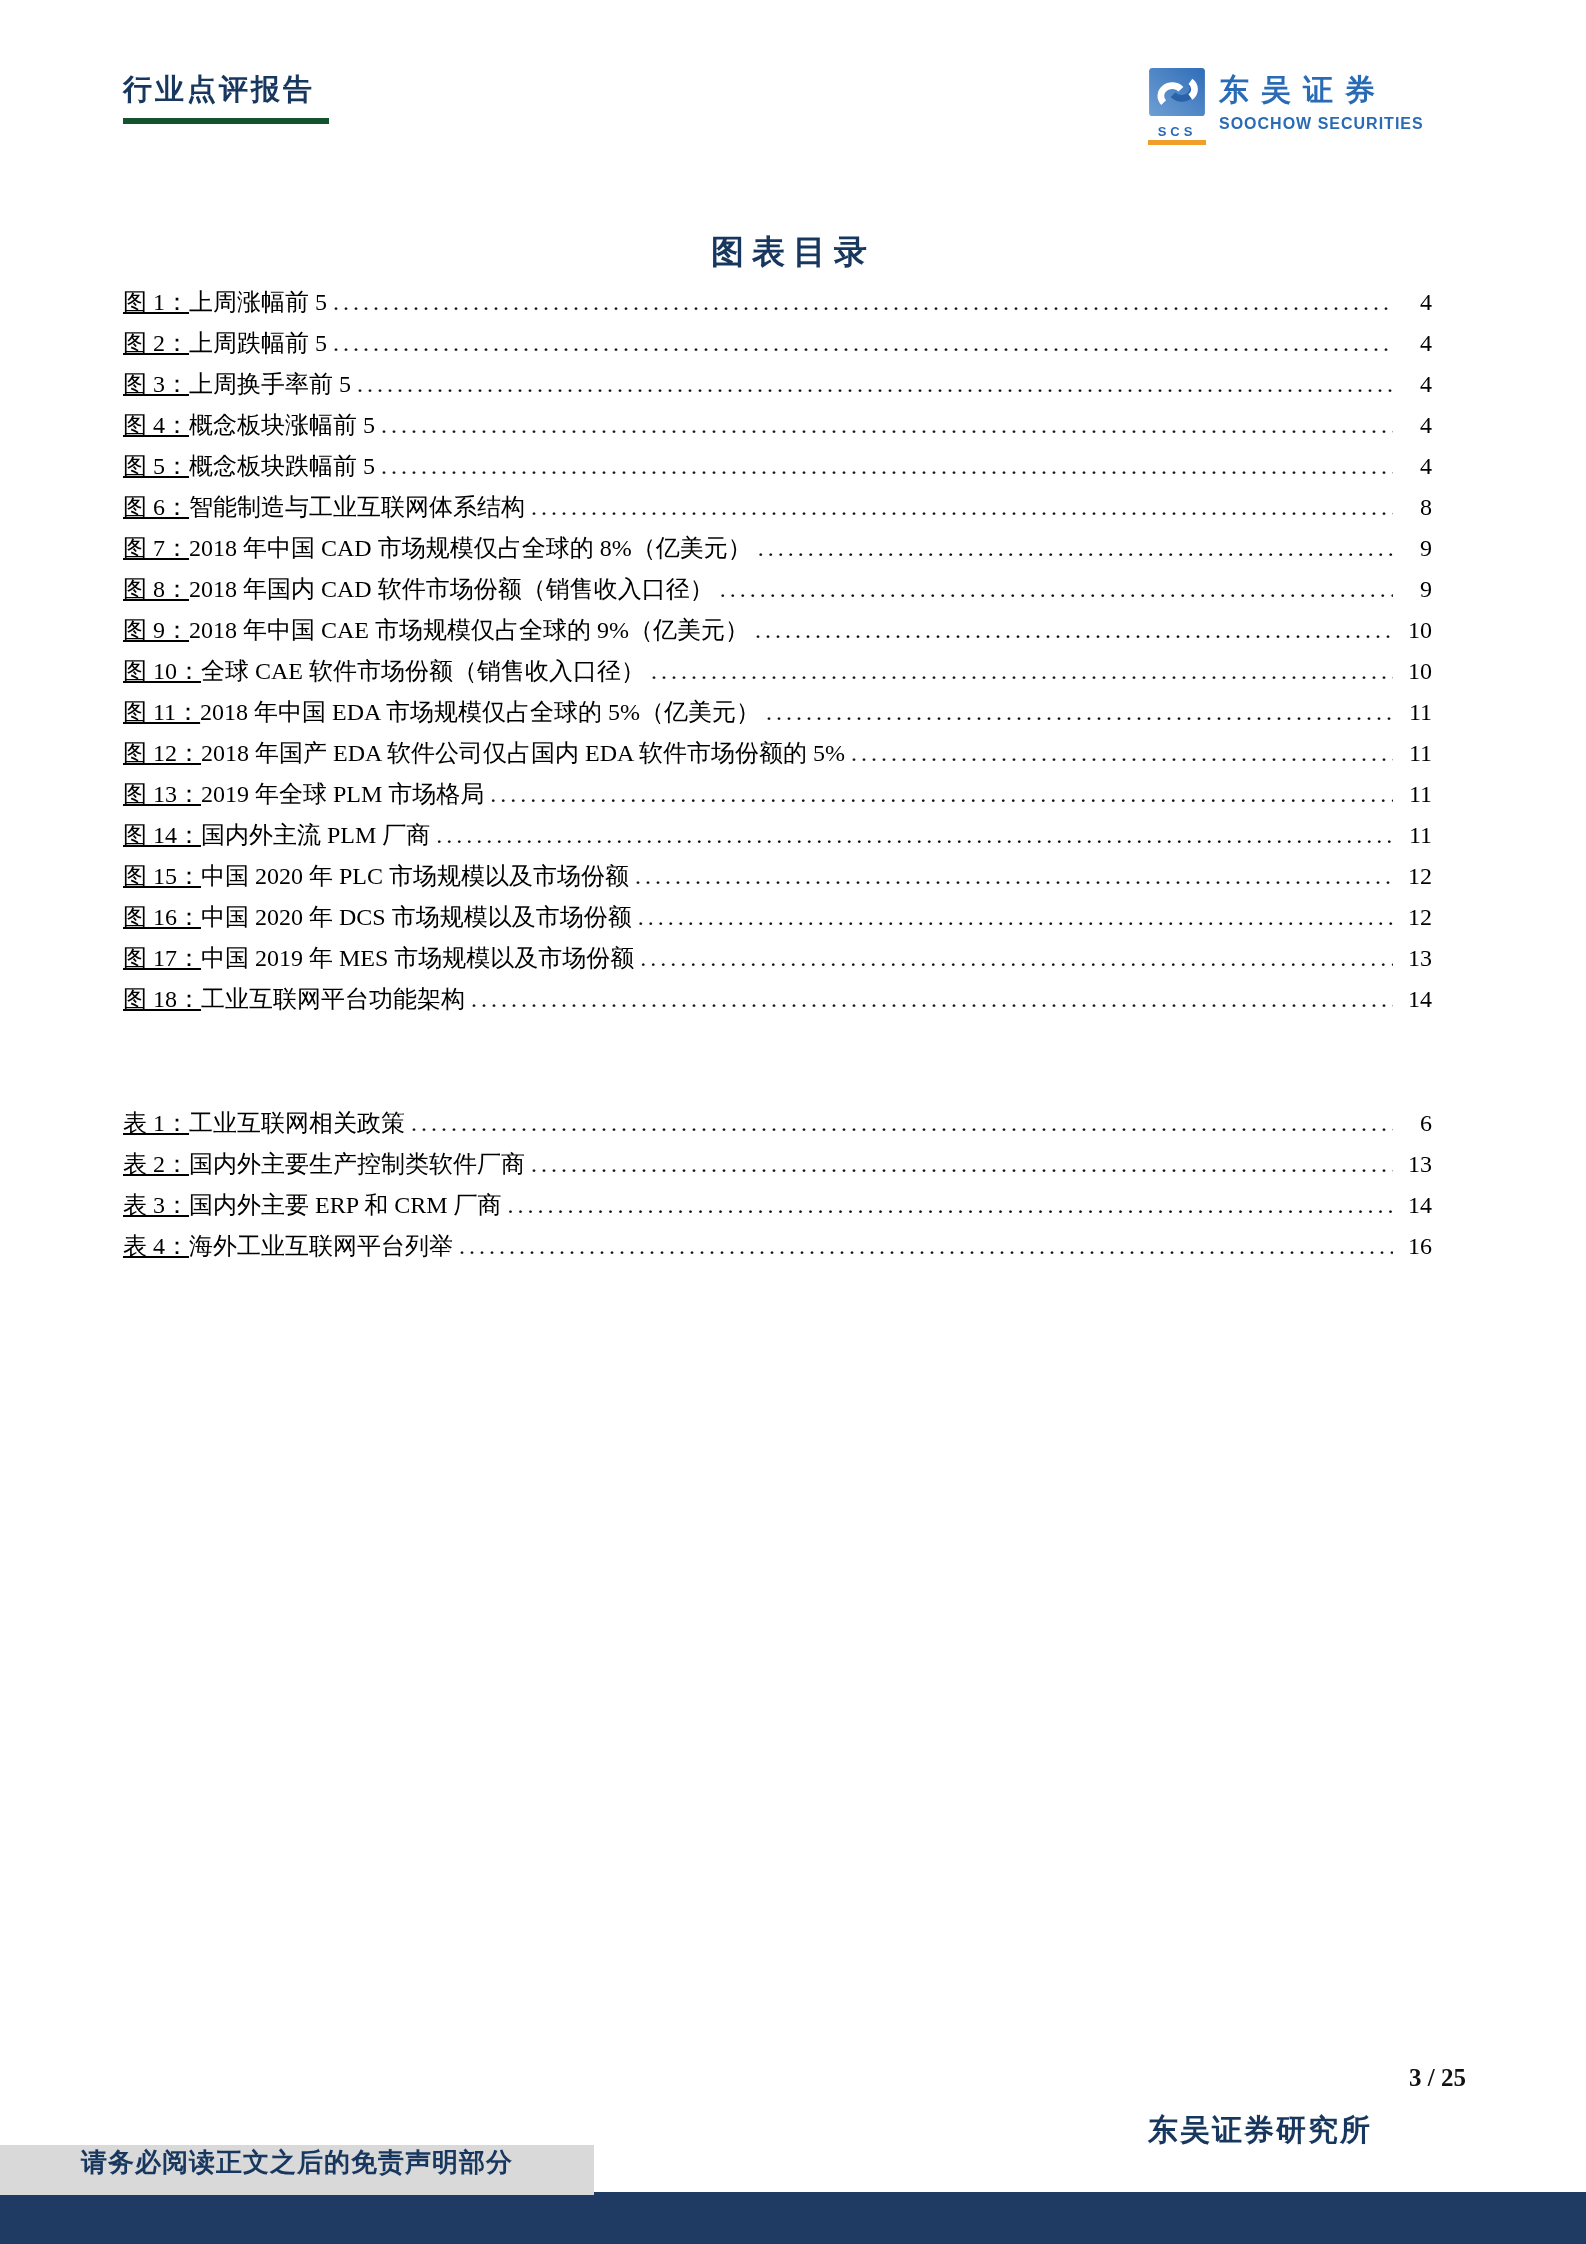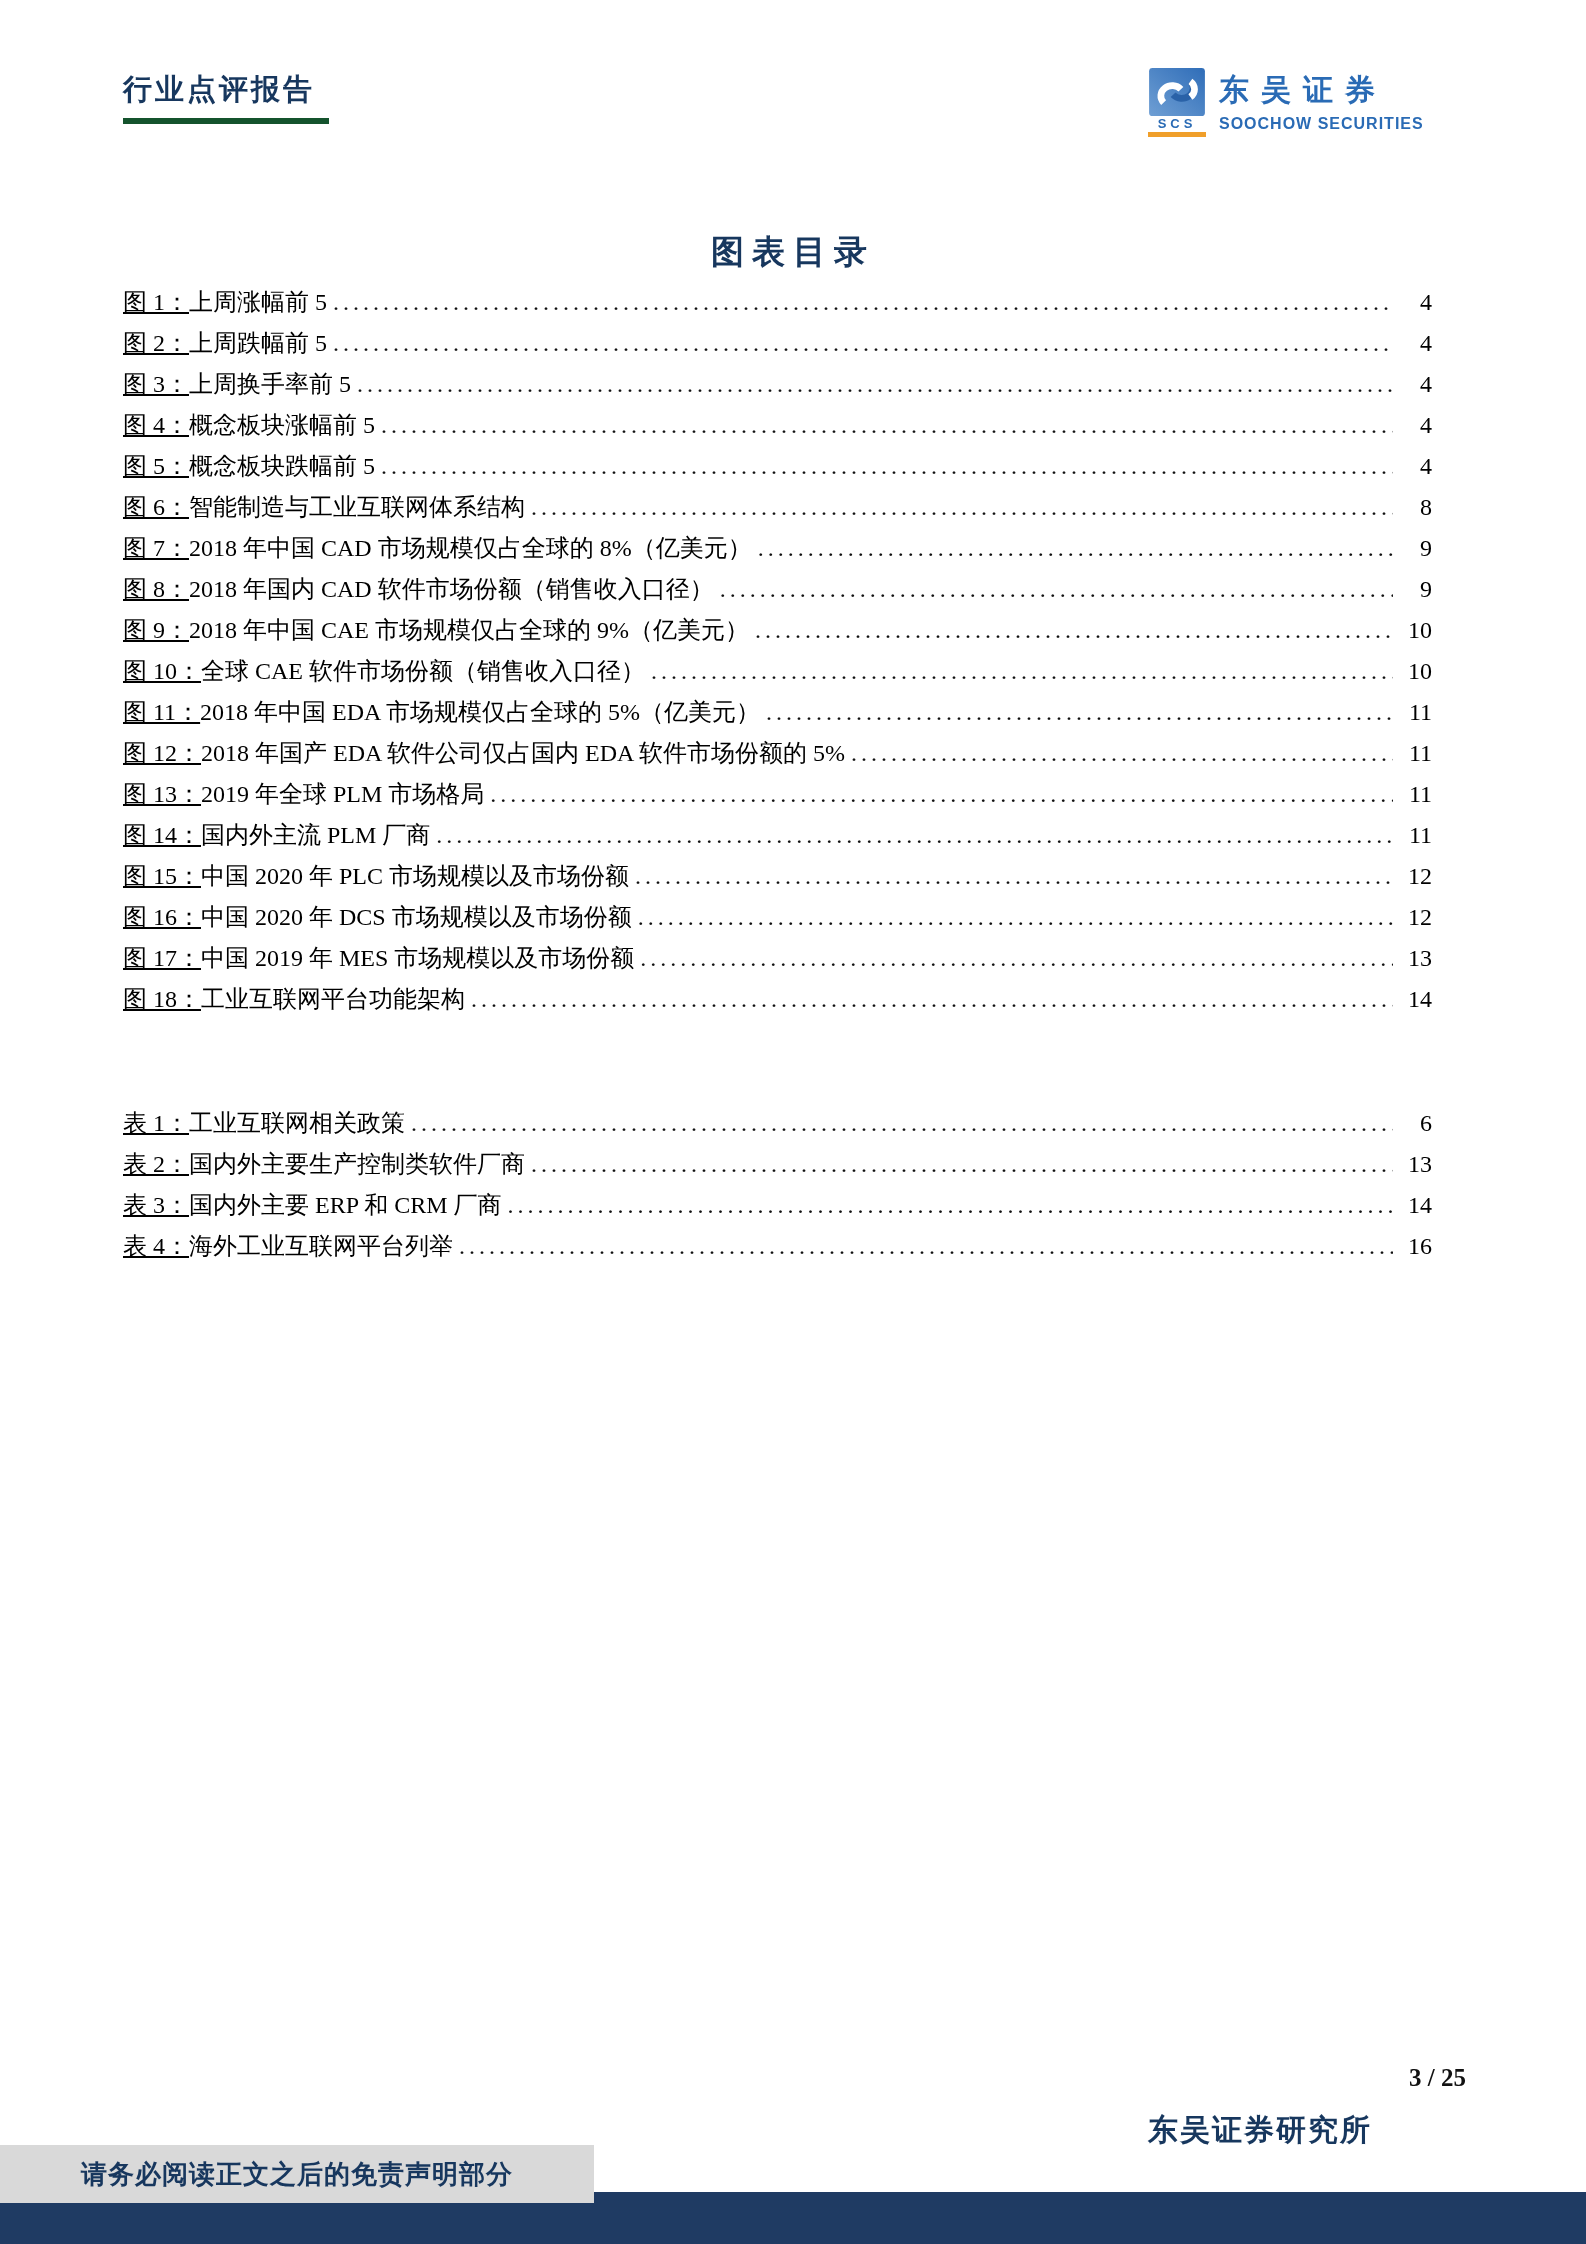--- a/index.html
+++ b/index.html
@@ -18,21 +18,21 @@
   }
   .logo{
     position:absolute;left:1148px;top:68px;
     display:flex;align-items:flex-start;gap:13px;
   }
   .logo-icon-block{display:flex;flex-direction:column;align-items:center;width:58px;}
   .logo-icon-block svg{display:block;}
   .scs-text{
     font-family:"Liberation Sans","DejaVu Sans",sans-serif;
     font-size:13px;font-weight:bold;color:#2a6bb5;letter-spacing:4px;
-    line-height:12px;margin-top:2px;
+    line-height:12px;margin-top:10px;
   }
   .orange-bar{width:58px;height:5px;background:#f09f2a;margin-top:2px;}
   .brand-cn{
     font-family:"Liberation Sans","DejaVu Sans",sans-serif;
     font-size:30px;font-weight:bold;color:#2a6bb5;
     letter-spacing:12px;line-height:44px;white-space:nowrap;
   }
   .brand-en{
     font-family:"Liberation Sans","DejaVu Sans",sans-serif;
     font-size:16px;font-weight:bold;color:#2a6bb5;
@@ -68,23 +68,23 @@
   }
   .institute{
     position:absolute;top:2110px;left:1000px;width:372px;text-align:right;
     font-size:30px;font-weight:bold;color:#17375e;letter-spacing:2px;
   }
   .bottom-bar{
     position:absolute;left:0;top:2192px;width:1586px;height:52px;
     background:#1f3b63;z-index:1;
   }
   .disclaimer-box{
-    position:absolute;left:0;top:2145px;width:594px;height:58px;
+    position:absolute;left:0;top:2145px;width:594px;height:50px;
     background:#d9d9d9;z-index:2;
-    display:flex;align-items:center;justify-content:center;
+    display:flex;align-items:flex-start;justify-content:center;
     font-size:26px;font-weight:bold;color:#17375e;letter-spacing:1px;
   }
 </style>
 </head>
 <body>
 
 <div class="report-type">行业点评报告</div>
 
 <div class="logo">
   <div class="logo-icon-block">

